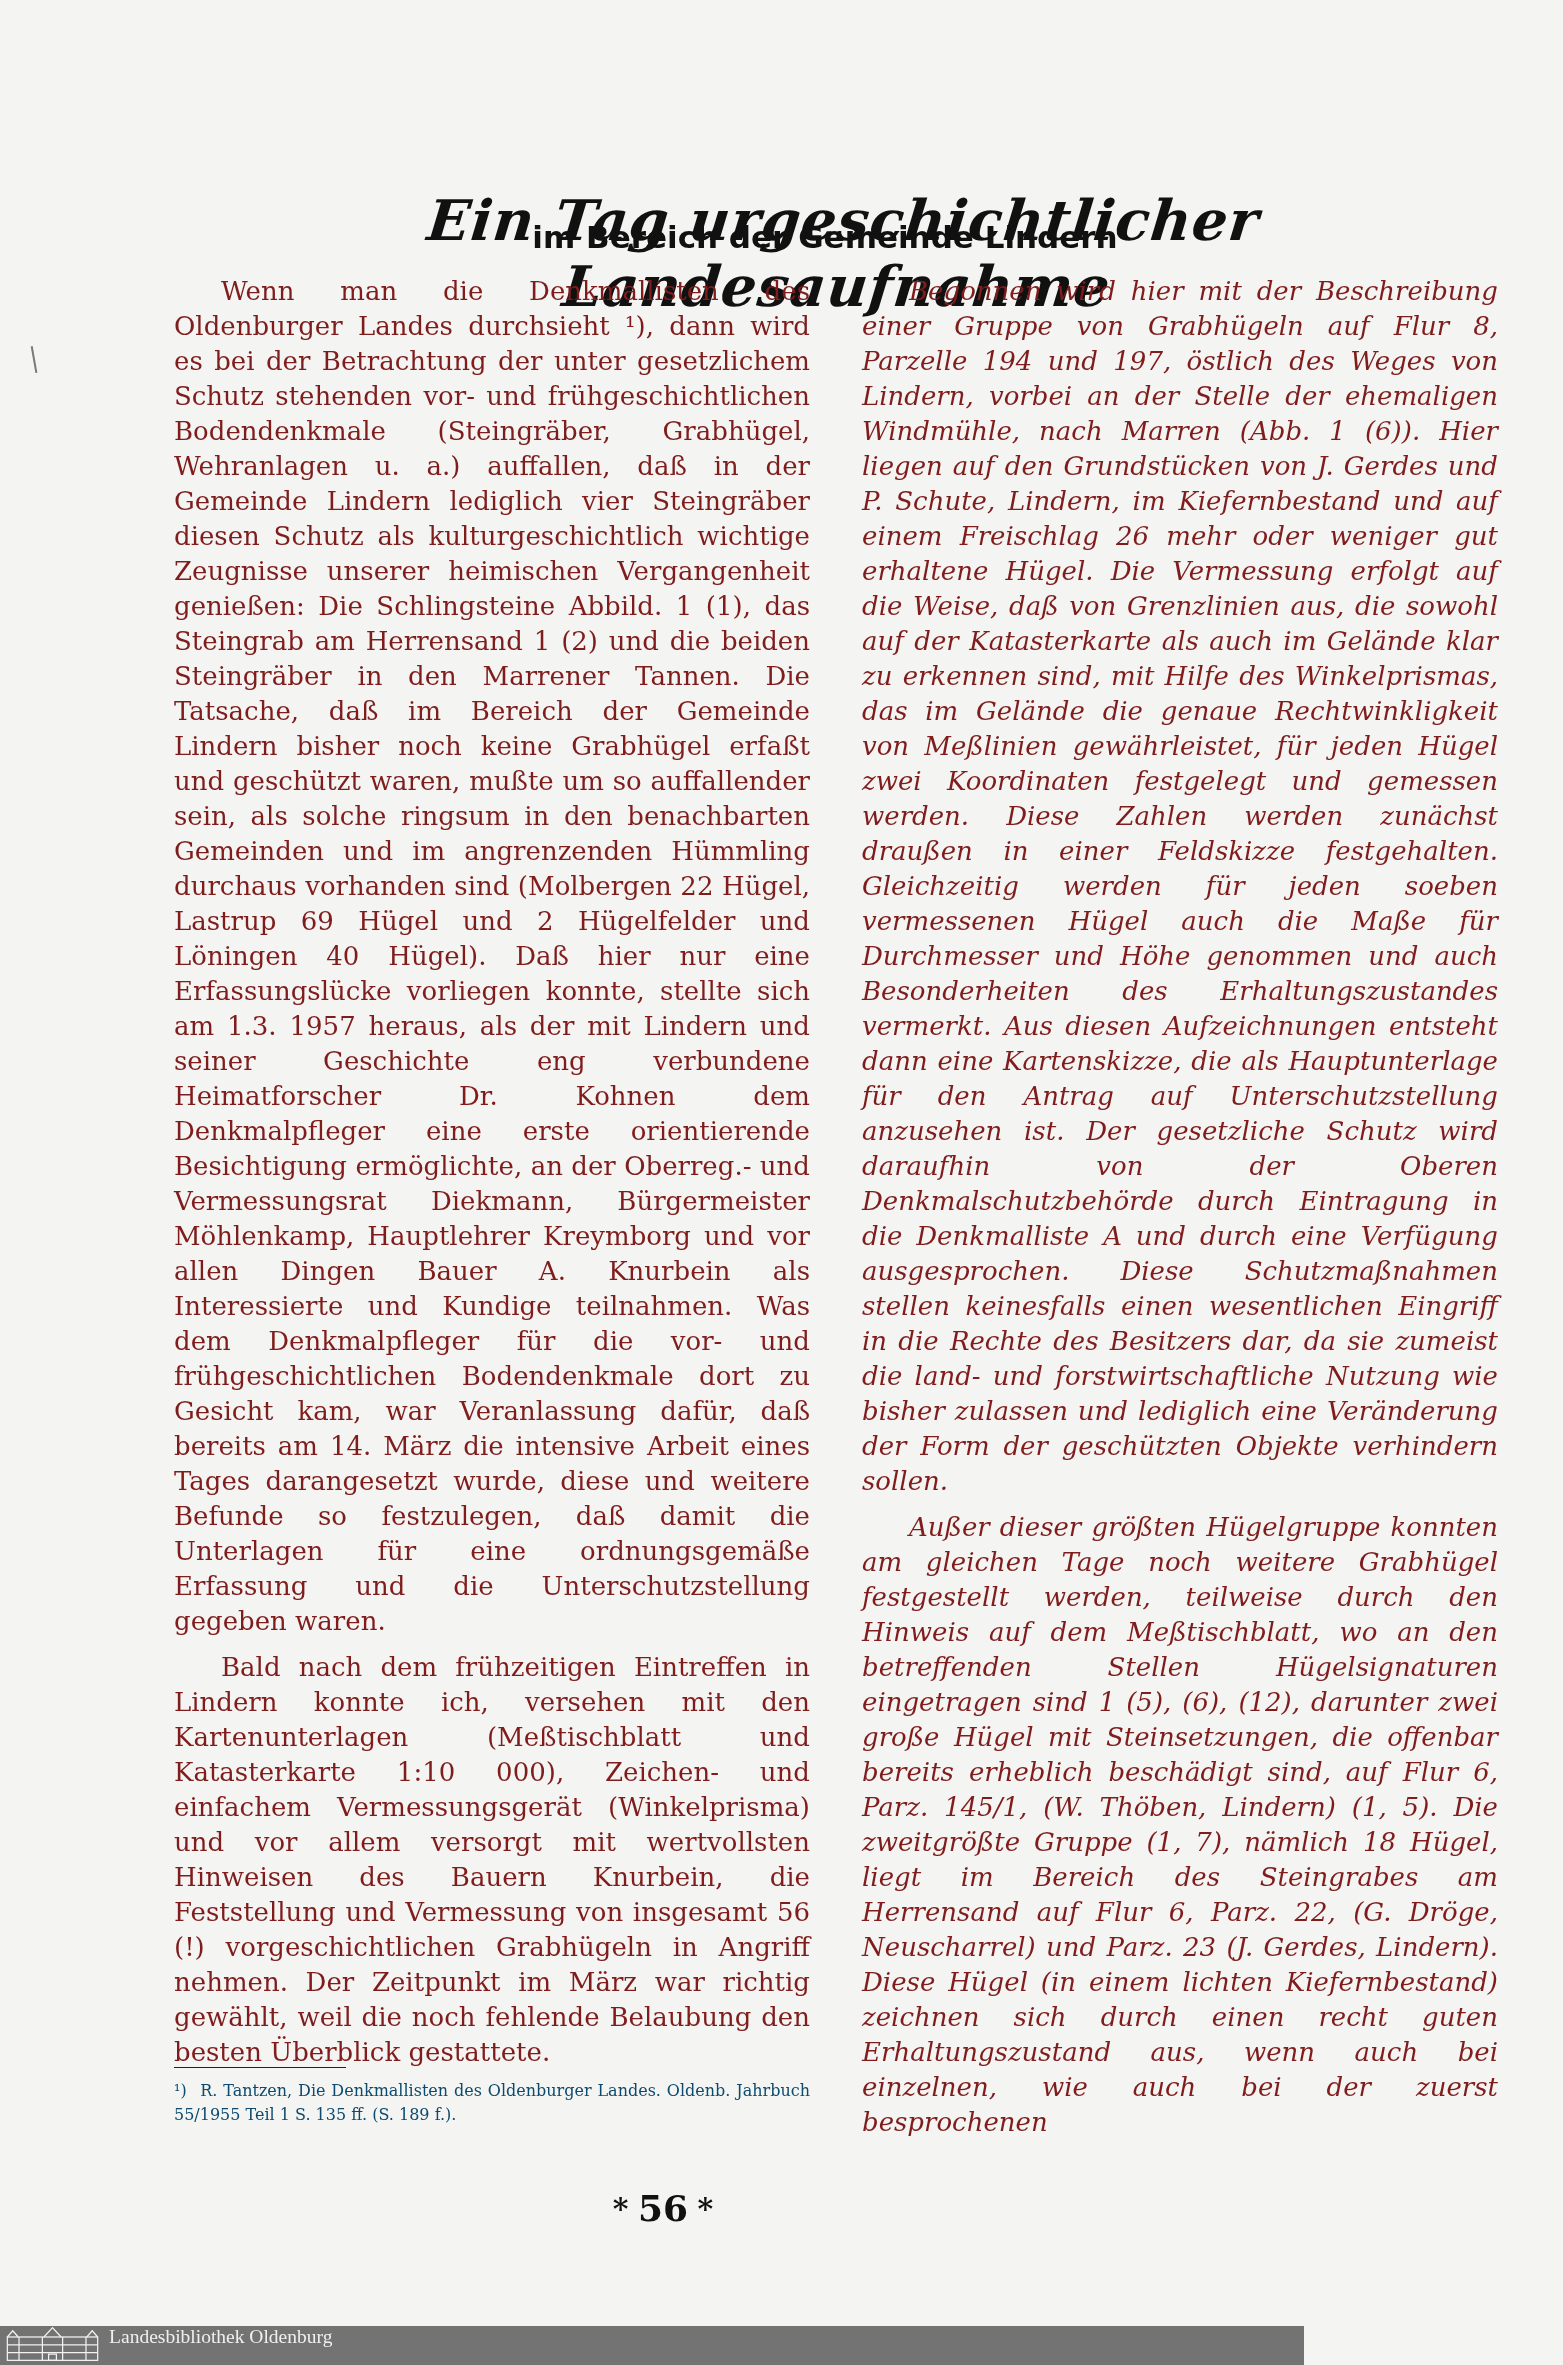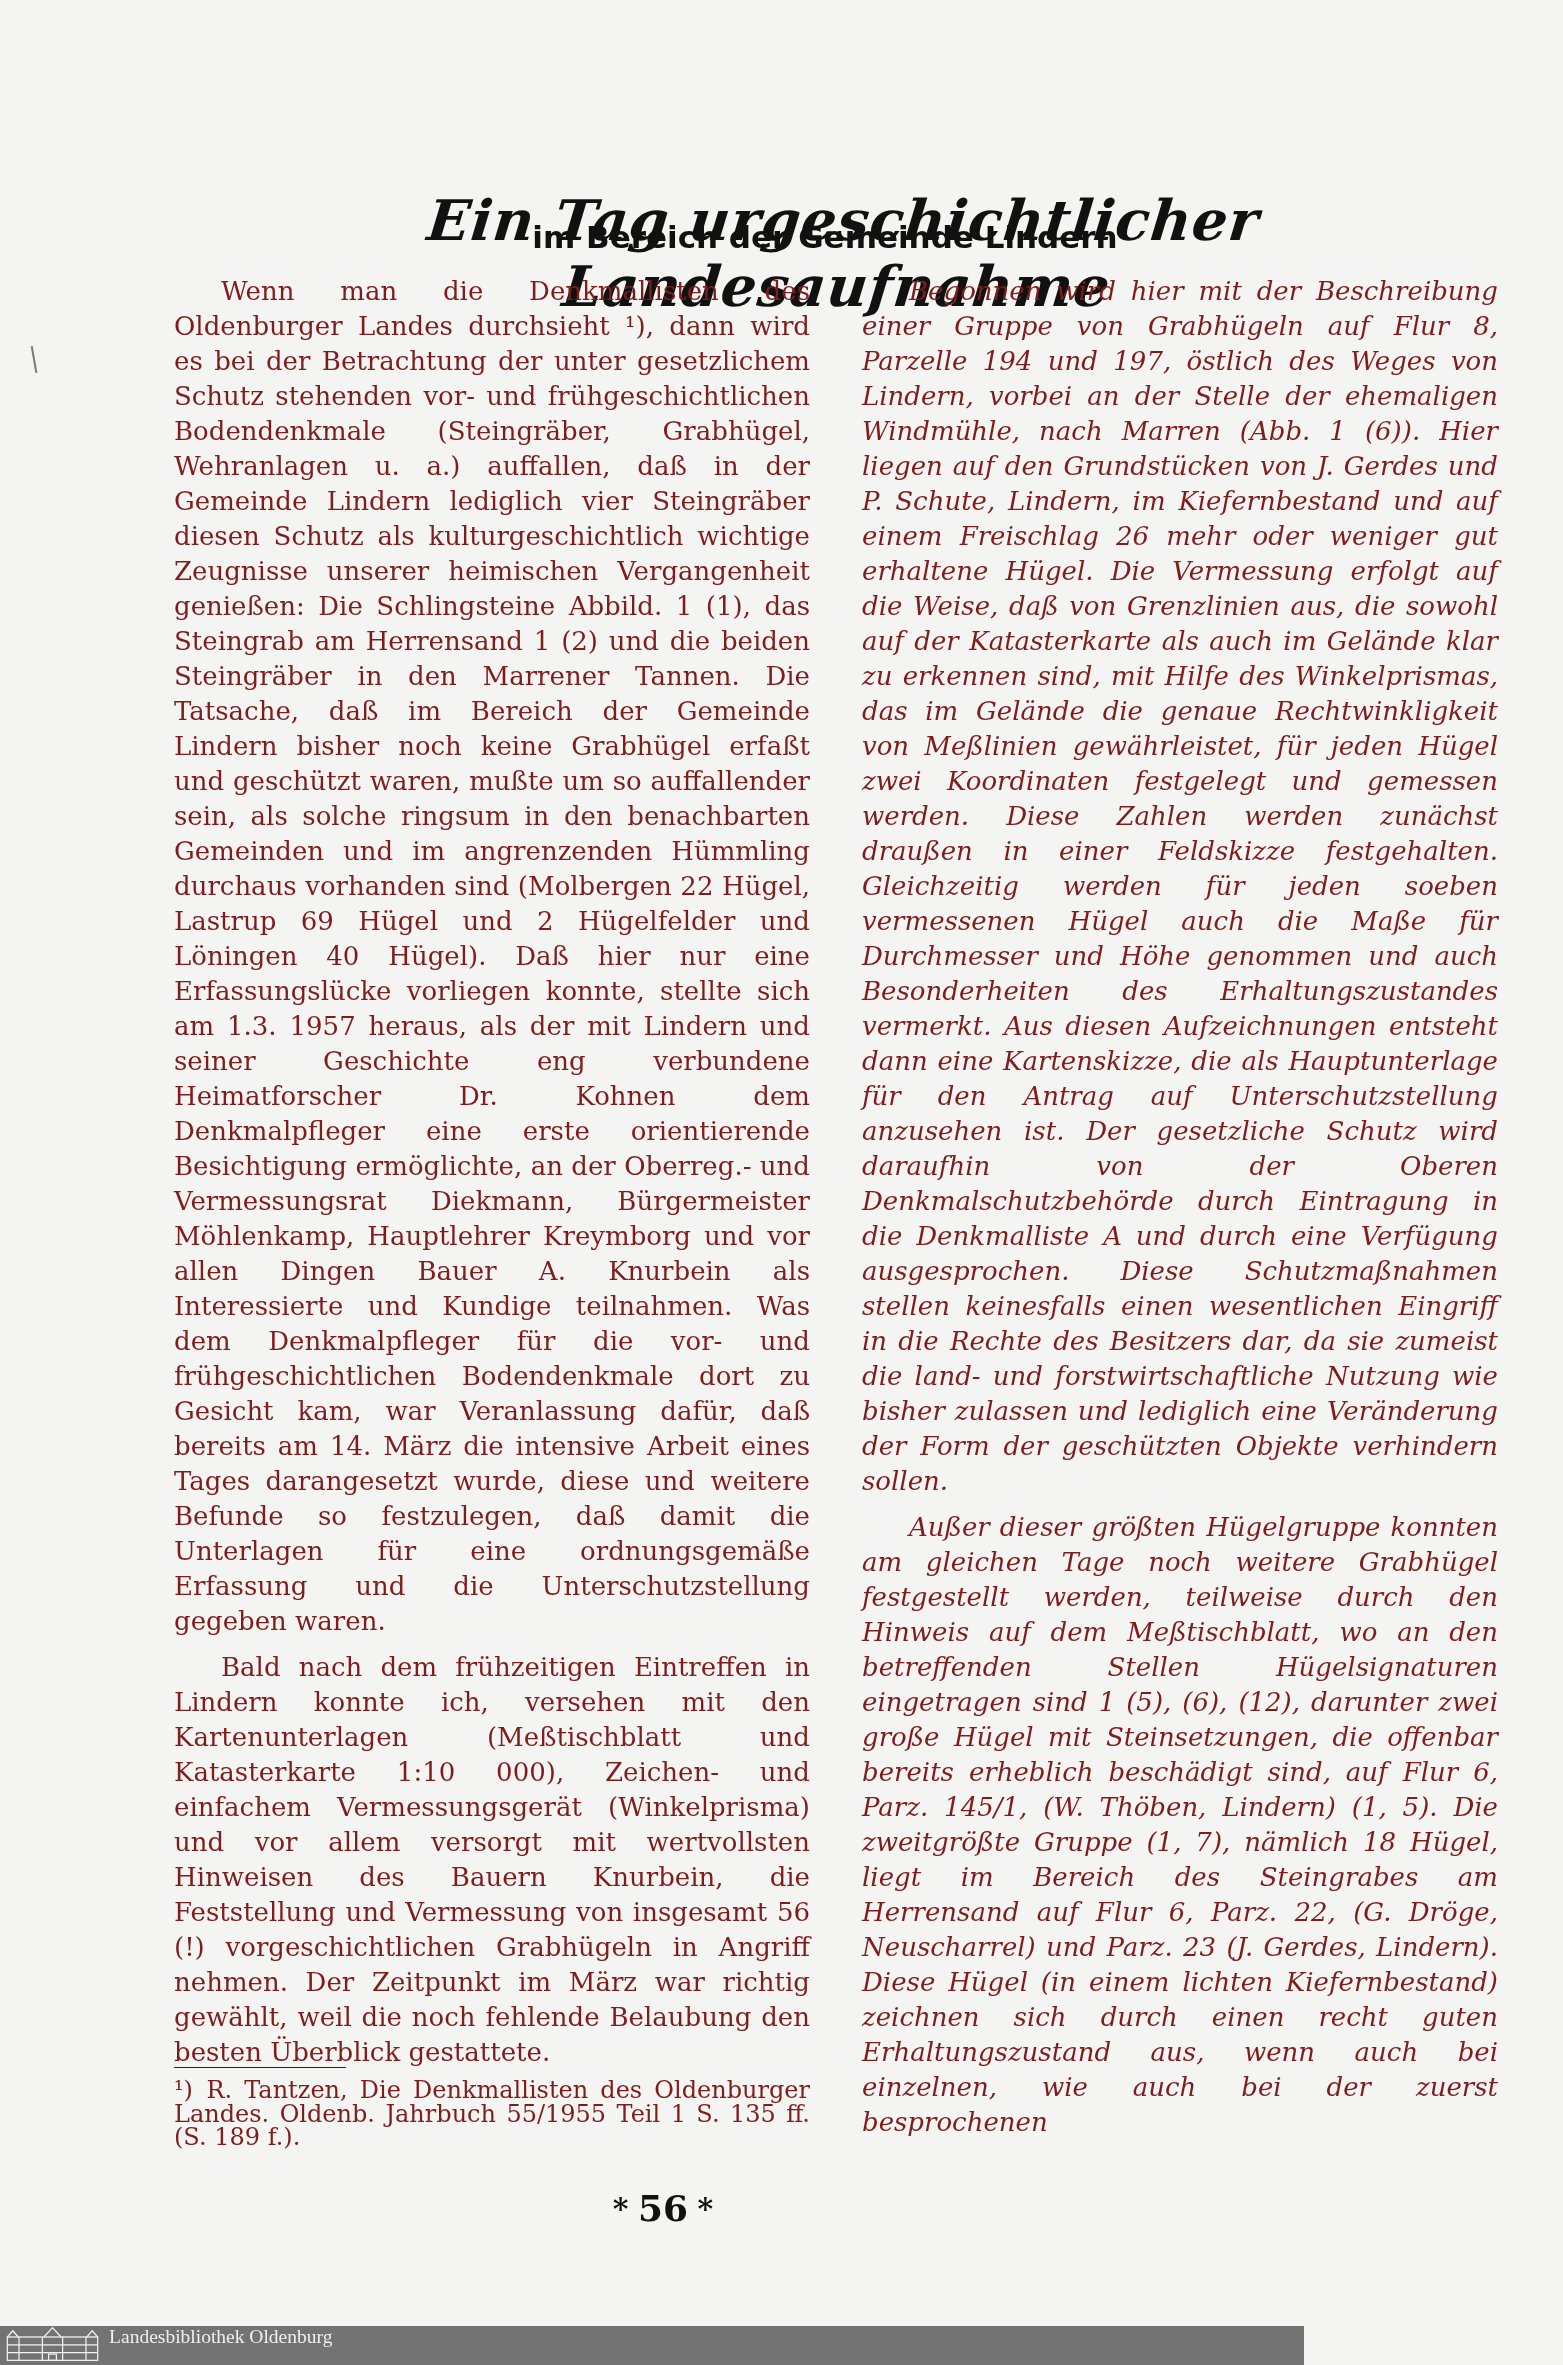--- a/index.html
+++ b/index.html
@@ -27,22 +27,22 @@
   .col.left { left:174px; }
   .col.right { left:862px;font-style:italic; }
   .col p { margin:0; text-indent:47px; hyphens:manual; }
   .col p + p { margin-top:11px; }
   .footnote-rule {
     position:absolute; left:174px; top:2067px; width:172px; height:0;
     border-top:1.6px solid #222;
   }
   .footnote {
     position:absolute; left:174px; top:2079px; width:636px;
-    font-family:"DejaVu Serif", serif; font-size:24px; line-height:23.5px;
-    text-align:justify; color:#7f1d1d;
+    font-family:"DejaVu Serif", serif; font-size:16px; line-height:23.5px;
+    text-align:justify; color:#0c4a6e;
   }
   .footnote .fn-mark { display:inline-block; width:20.3px; }
   .footnote .fn-body { display:inline; }
   .pagenum {
     position:absolute; left:0; width:1240px; top:2187px; text-align:center;
     padding-left:86px; box-sizing:border-box;
     font-family:"DejaVu Serif", serif; font-size:36px; font-weight:bold; color:#111;
   }
   .pagenum .star { font-size:30px; vertical-align:1.6px; margin:0 9.4px; }
   .stray-mark {

